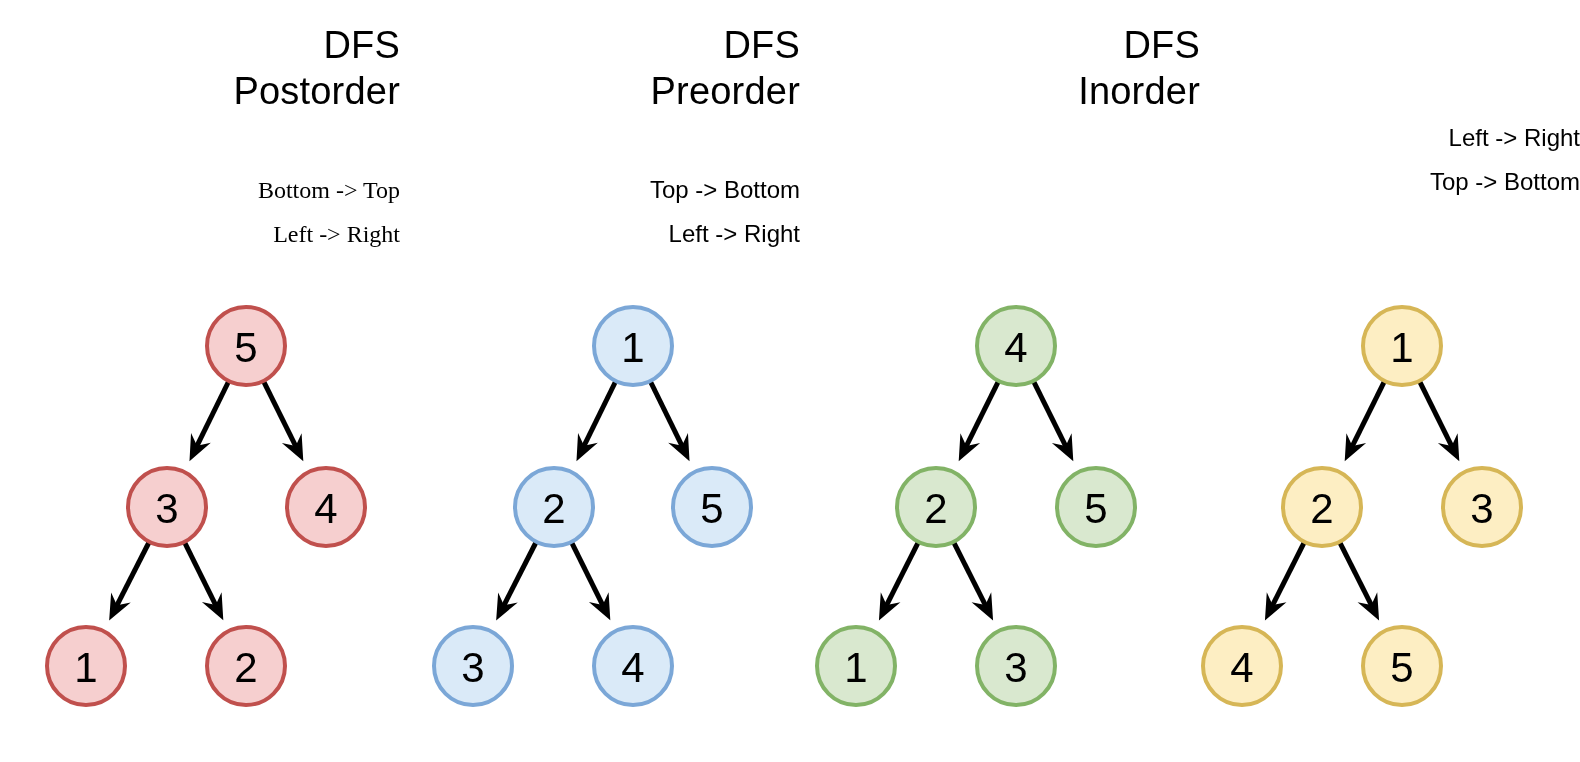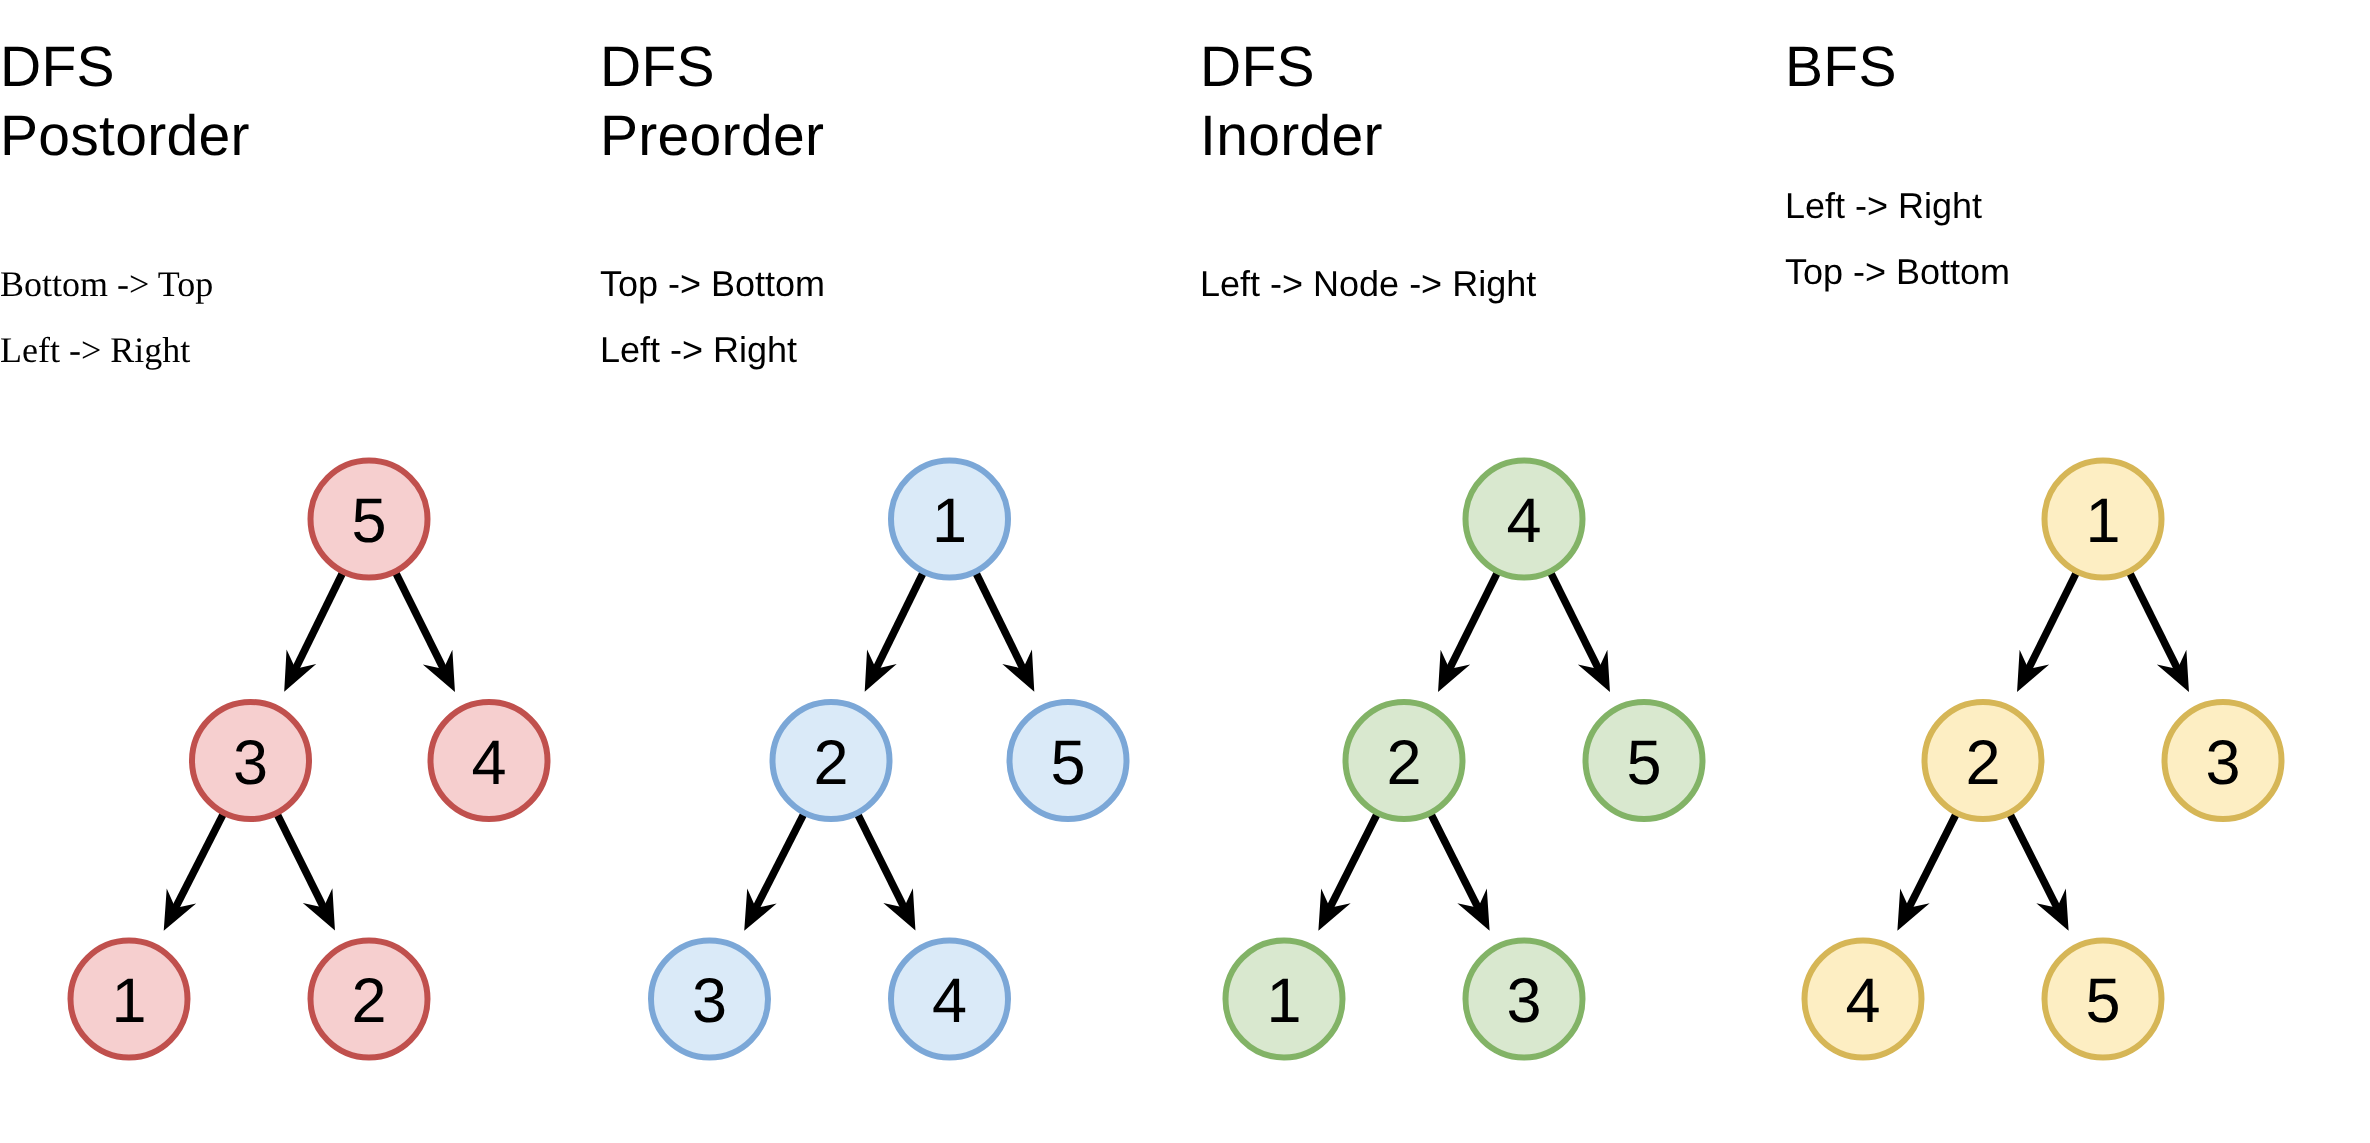--- a/index.html
+++ b/index.html
@@ -22,21 +22,21 @@
   }
   .column {
     position: absolute;
     top: 0;
     height: 762px;
   }
   .col-header {
     position: absolute;
     left: 0;
     width: 100%;
-    text-align: left;
+    text-align: right;
   }
   .title {
     font-size: 38px;
     line-height: 46px;
     font-weight: 400;
     letter-spacing: 0.2px;
     white-space: pre-line;
   }
   .subtitle {
     font-size: 24px;
@@ -239,21 +239,19 @@
       </div>
       <div class="column" style="left: 400px; width: 400px;">
         <div class="col-header title" style="top: 22px;">DFS
 Preorder</div>
         <div class="col-header subtitle" style="top: 168px;">Top -&gt; Bottom
 Left -&gt; Right</div>
       </div>
       <div class="column" style="left: 800px; width: 400px;">
         <div class="col-header title" style="top: 22px;">DFS
 Inorder</div>
-        <div class="col-header subtitle" style="top: 168px;">Left -&gt; Node -&gt; Right</div>
       </div>
       <div class="column" style="left: 1190px; width: 390px;">
-        <div class="col-header title" style="top: 22px;">BFS</div>
         <div class="col-header subtitle" style="top: 116px;">Left -&gt; Right
 Top -&gt; Bottom</div>
       </div>
     </div>
 </div>
 
 </body></html>

